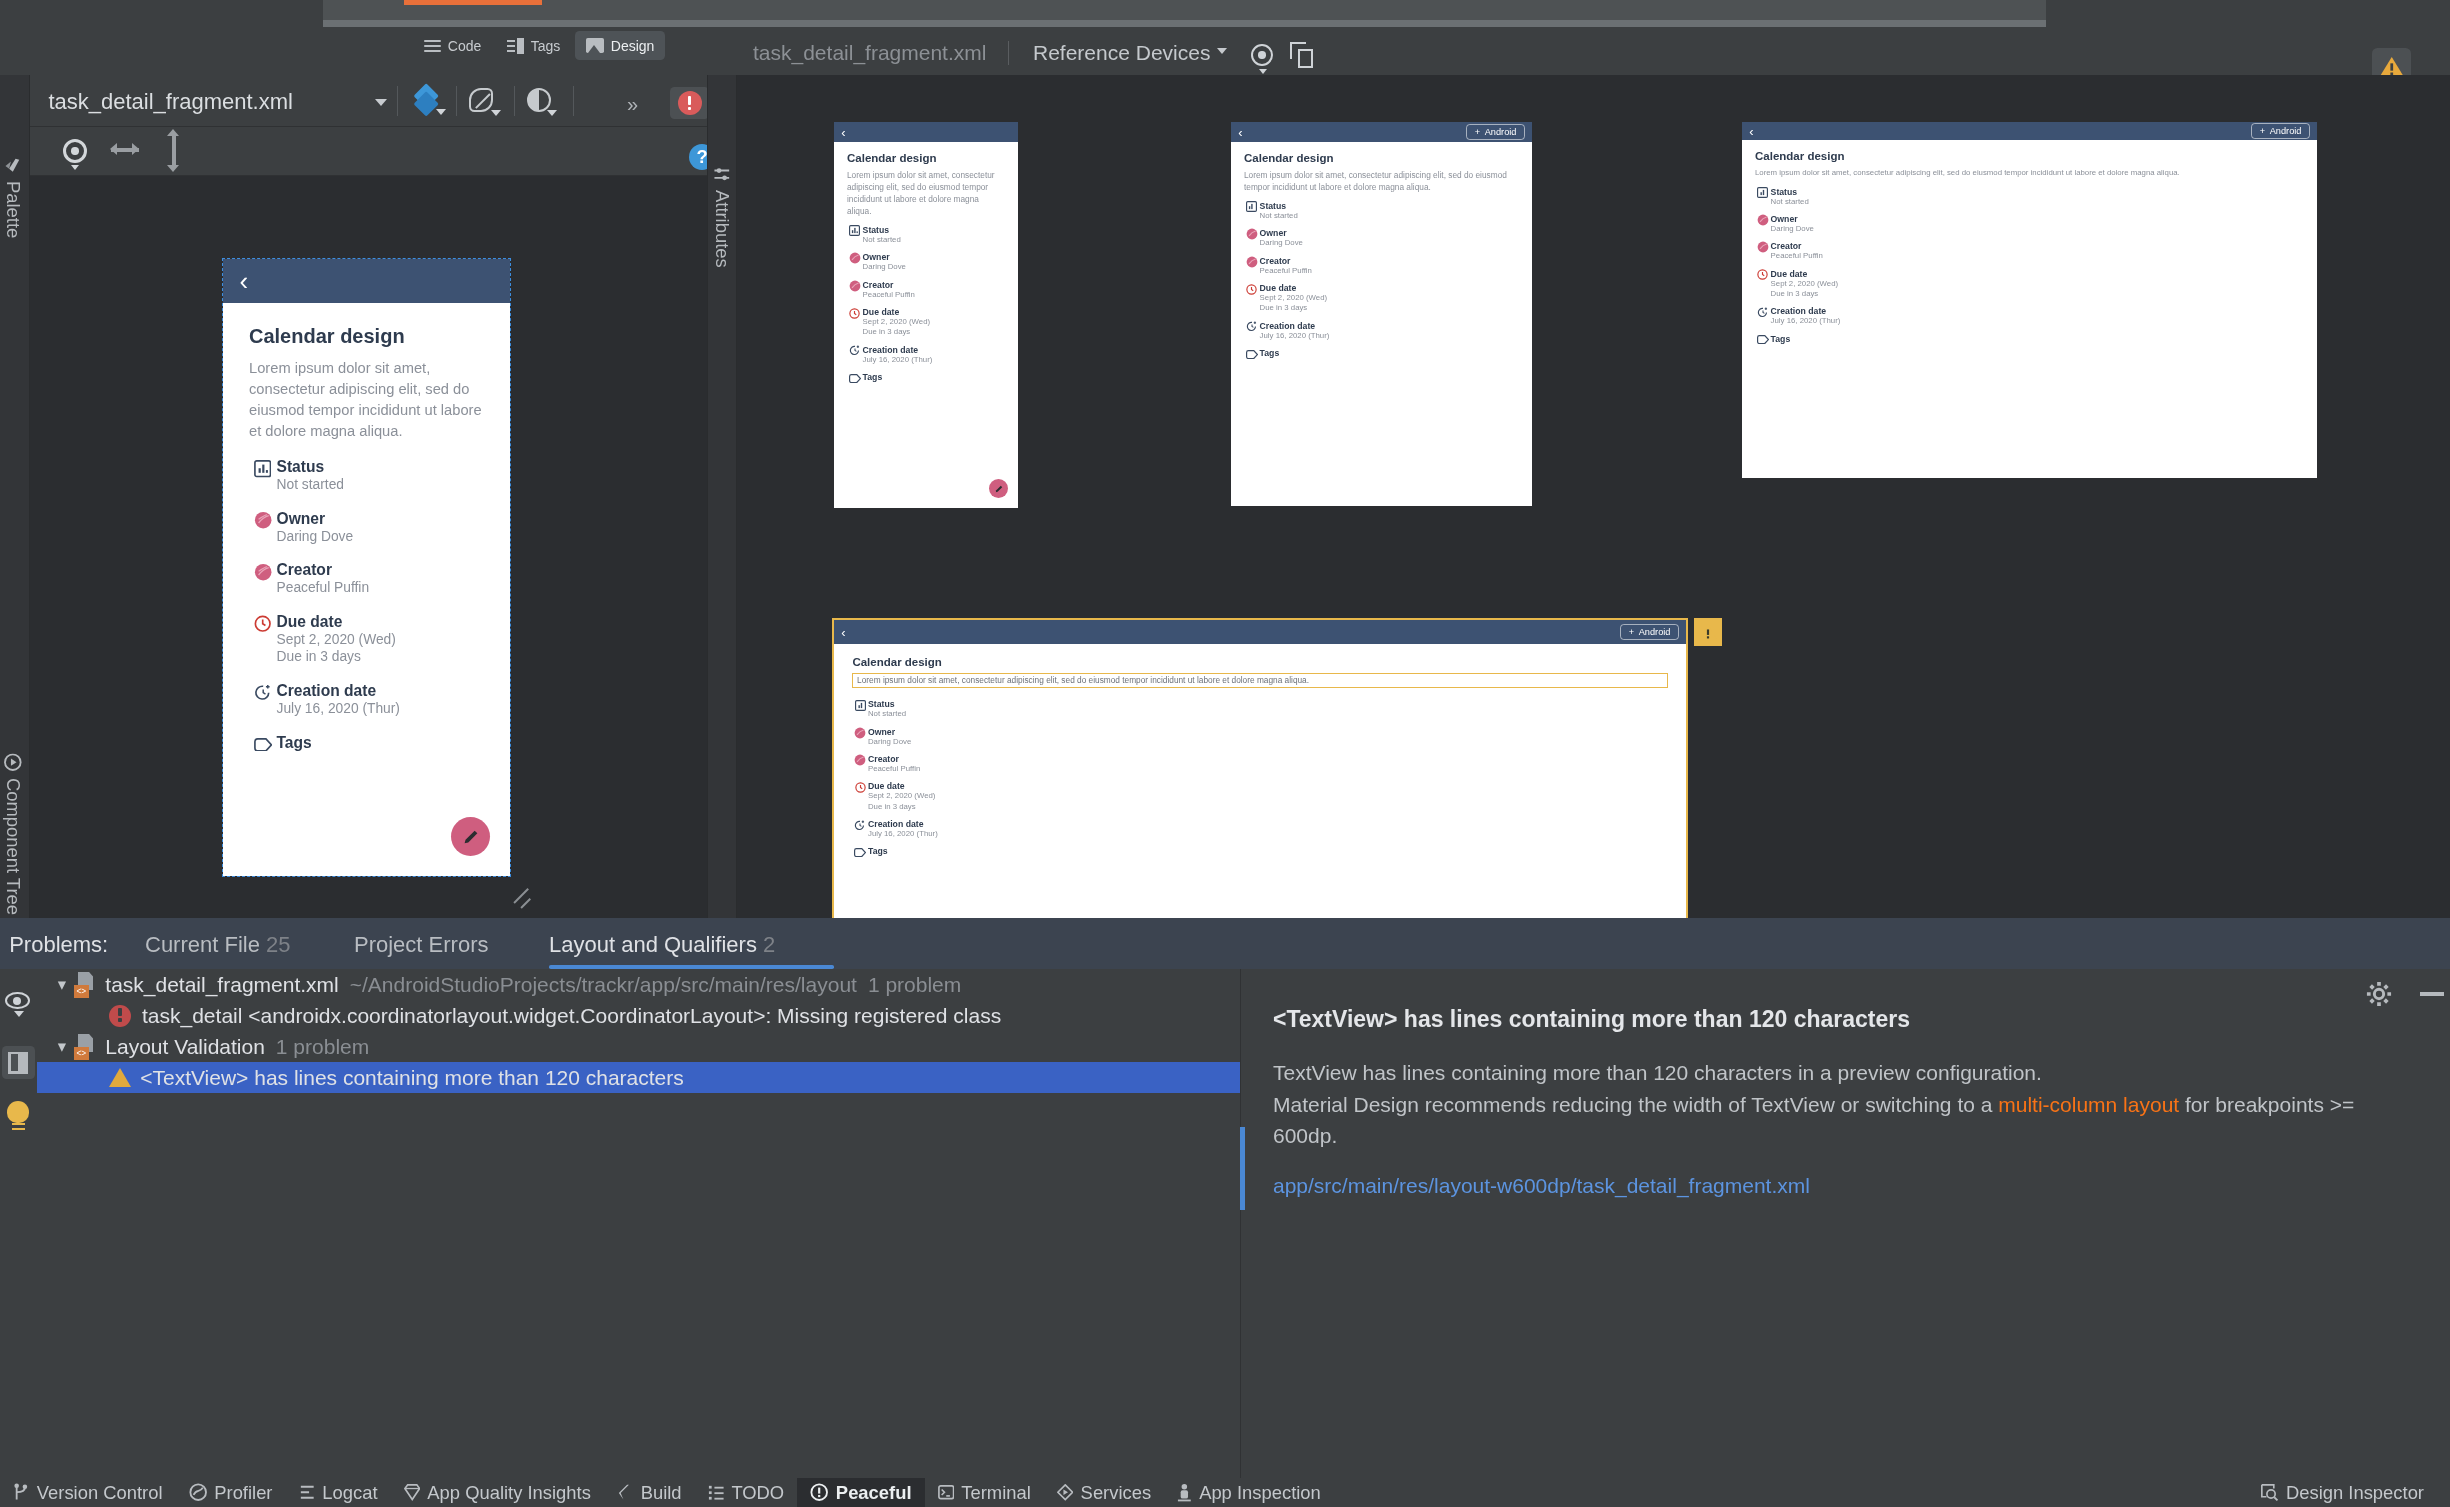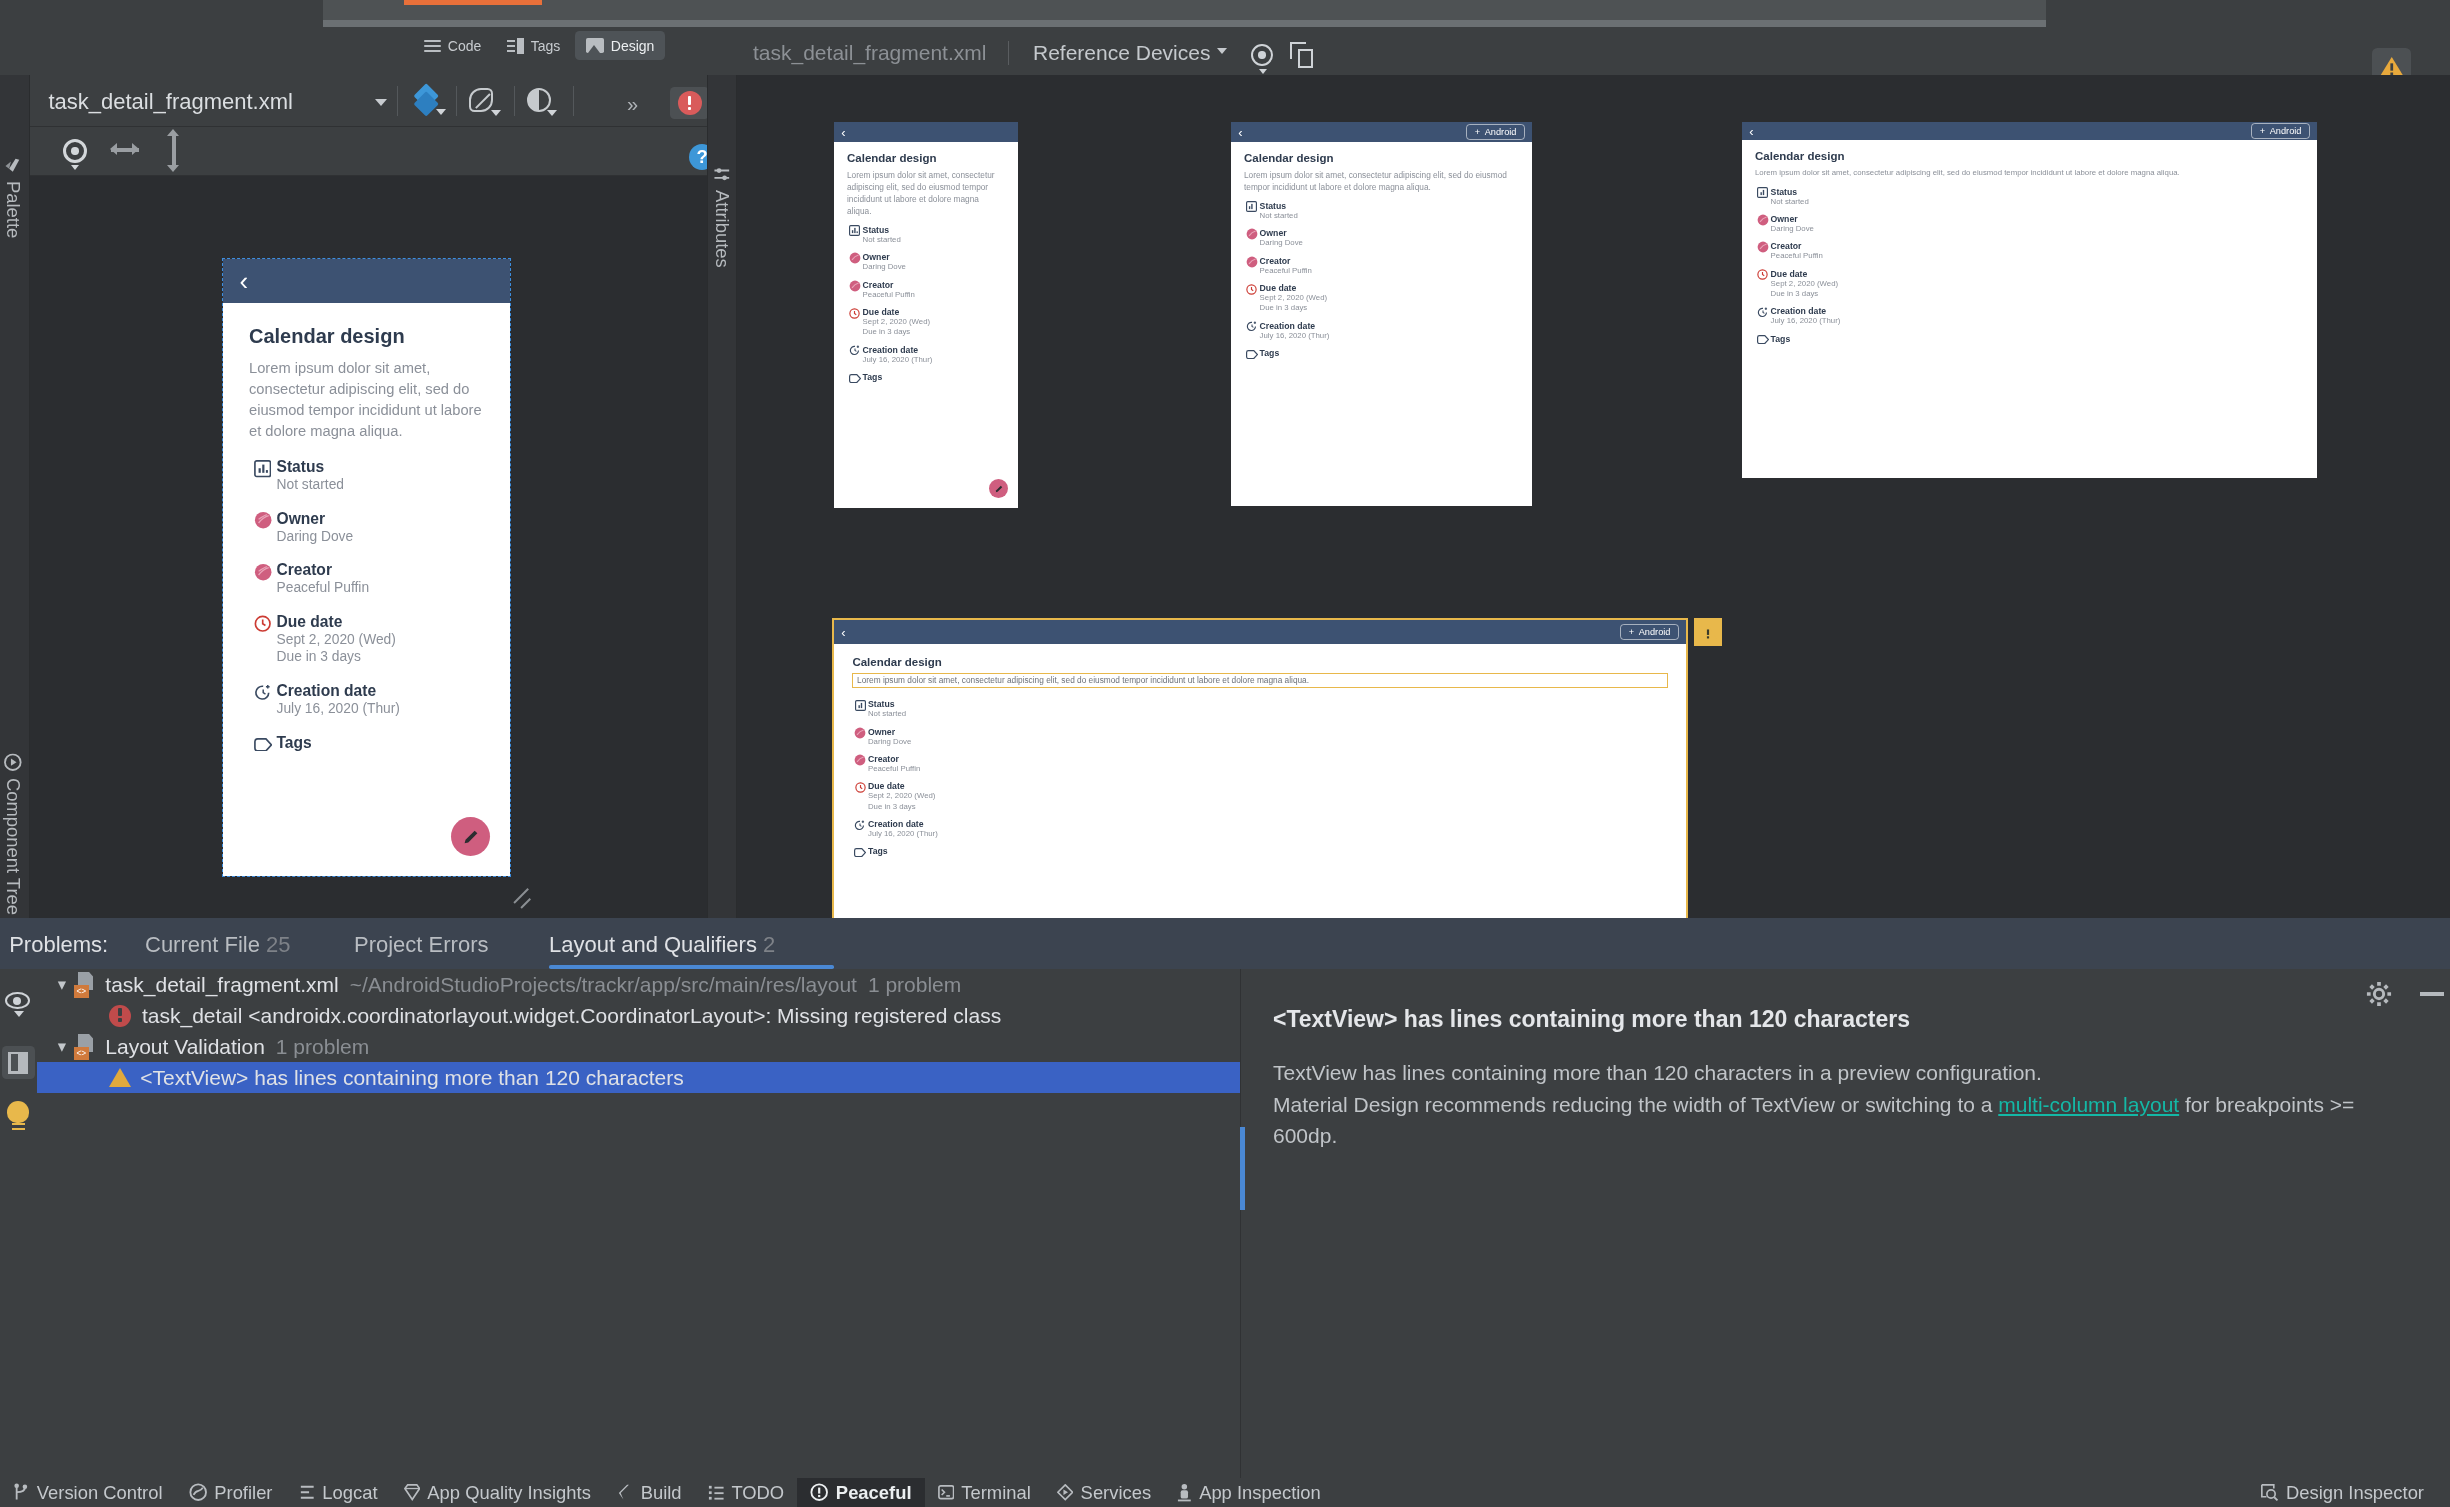--- a/index.html
+++ b/index.html
@@ -209,21 +209,21 @@
   .err-ico:after{content:'';position:absolute;left:9.2px;top:3.7px;width:3.7px;height:8.3px;background:#3c3f41;border-radius:0.9px;}
   .err-ico:before{content:'';position:absolute;left:9.2px;top:13.8px;width:3.7px;height:3.7px;background:#3c3f41;border-radius:0.9px;}
   .warn-ico-sm { width:0;height:0;border-left:11px solid transparent;border-right:11px solid transparent;
       border-bottom:19px solid #e0a93c; position:relative; margin-right:9.2px; flex:0 0 auto;}
 
   .detail { position:absolute; left:1240px; top:51px; width:1210px; height:509px; background:#3c3f41;
       border-left:0.9px solid #303234; padding:37px 37px 0 32px; }
   .detail-accent { position:absolute; left:1240px; top:209px; width:4.6px; height:83px; background:#4a88d4; }
   .d-h { font-size:23px; font-weight:bold; color:#e4e6e9; margin-bottom:24px; }
   .d-p { font-size:21px; color:#c0c4c8; line-height:1.5; margin-bottom:22px; }
-  .d-link { color:#14b8a6;text-decoration:underline; }
+  .d-link { color:#f97316; }
   .d-sub { font-size:21px; font-weight:bold; color:#e4e6e9; margin-bottom:11px; }
   .d-file { font-size:21px; color:#5c94e0; }
 
   
   .statusbar { position:absolute; left:0; top:1478px; width:2450px; height:29px; background:#3c3f41;
       display:flex; align-items:center; font-size:18.4px; color:#c4c8cc; }
   .sb-item { display:flex; align-items:center; gap:7.3px; padding:0 13px; height:29px; }
   .sb-item.active { background:#2b2d30; color:#eceff1; font-weight:bold; }
   .sb-spacer { flex:1; }
 </style>
@@ -886,20 +886,21 @@
         <span>&lt;TextView&gt; has lines containing more than 120 characters</span>
       </div>
     </div>
 
     <div class="detail">
       <div class="d-h">&lt;TextView&gt; has lines containing more than 120 characters</div>
       <div class="d-p">
         <span>TextView has lines containing more than 120 characters in a preview configuration.</span><br>
         <span>Material Design recommends reducing the width of TextView or switching to a </span><span class="d-link">multi-column layout</span><span> for breakpoints &gt;= 600dp.</span>
       </div>
+      <div class="d-file">app/src/main/res/layout-w600dp/task_detail_fragment.xml</div>
     </div>
     <div class="detail-accent"></div>
   </div>
 
   <div class="gear-ico">
     <svg width="26" height="26" viewBox="0 0 28 28">
       <circle cx="14" cy="14" r="5" fill="none" stroke="#b5b9bd" stroke-width="3.2"></circle>
       <g stroke="#b5b9bd" stroke-width="4">
         <path d="M14 1 V5 M14 23 V27 M1 14 H5 M23 14 H27 M5 5 L8 8 M20 20 L23 23 M23 5 L20 8 M8 20 L5 23"></path>
       </g>

